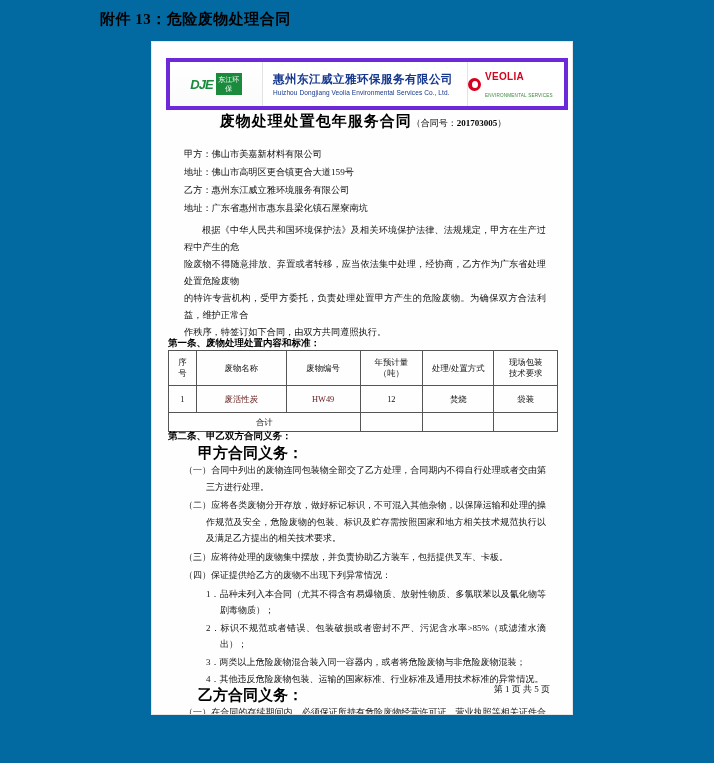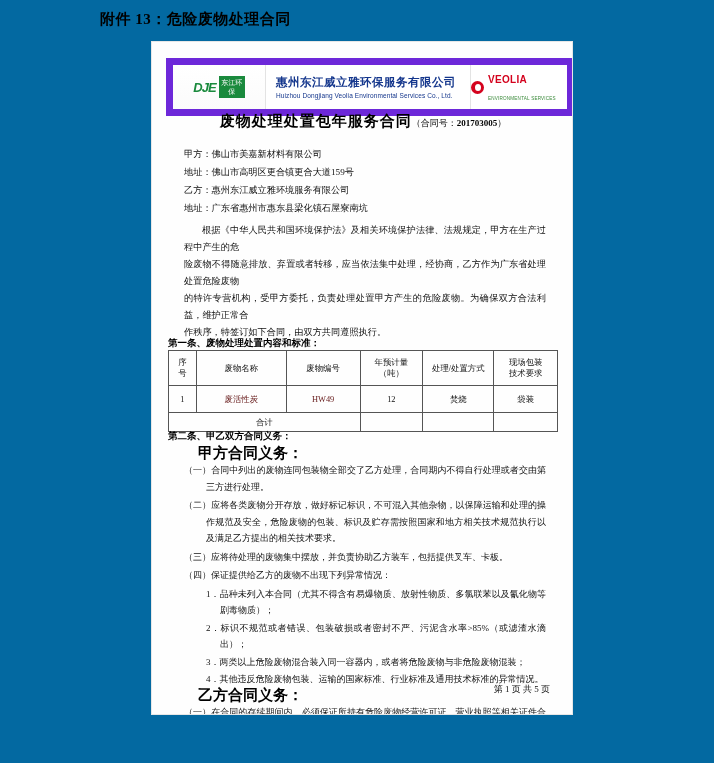--- a/index.html
+++ b/index.html
@@ -37,21 +37,21 @@
     box-shadow: 0 0 0 1px #e7e7e7;
     overflow: hidden;
   }
   
   .letterhead {
     position: absolute;
     left: 14px;
     top: 16px;
     width: 394px;
     height: 44px;
-    border: 7px solid #6d28d9;
+    border: 4px solid #6d28d9;
     display: flex;
     align-items: center;
     background: #fff;
   }
   .lh-left {
     width: 92px;
     height: 100%;
     border-right: 1px solid #e3e3e3;
     display: flex;
     align-items: center;

